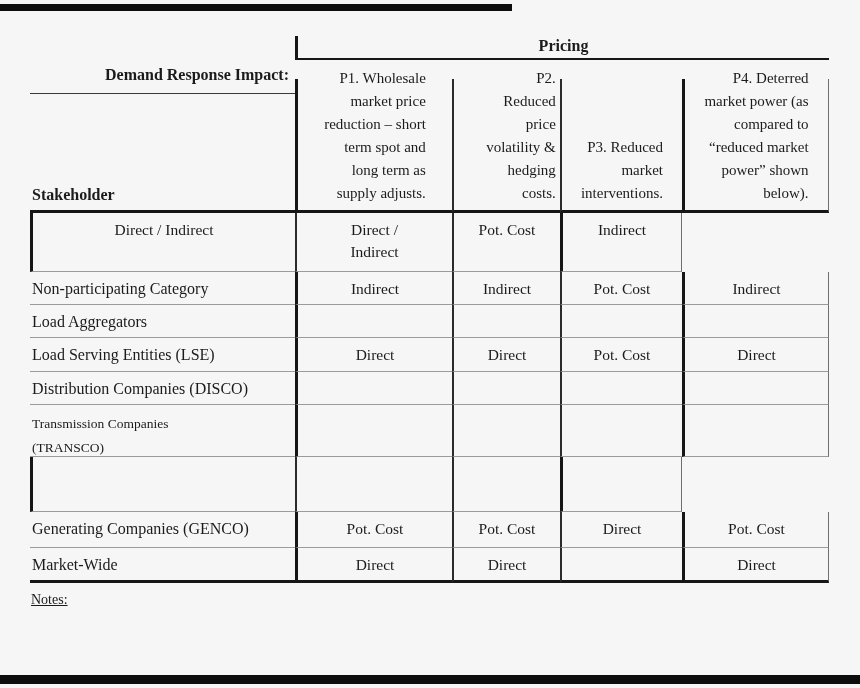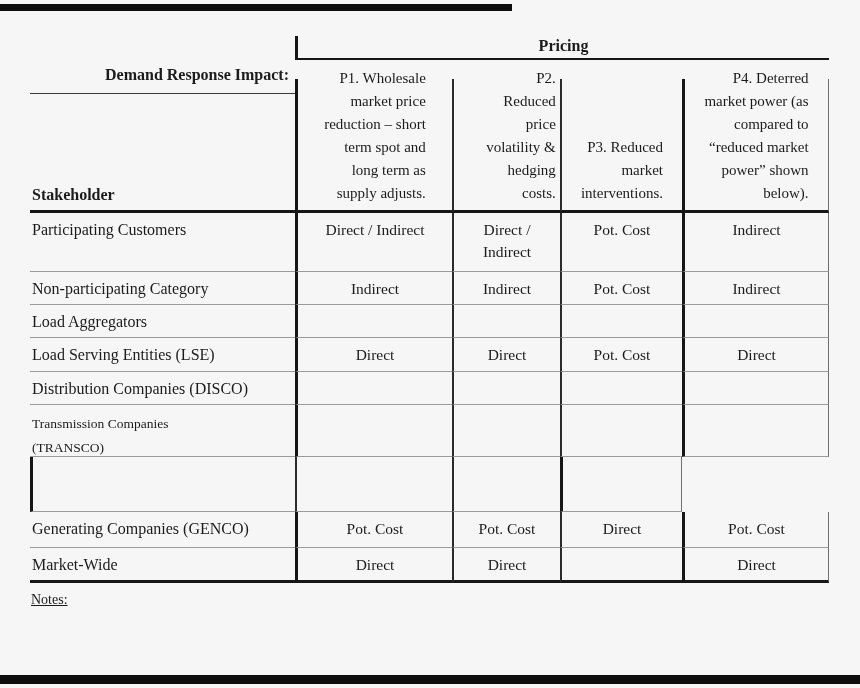--- a/index.html
+++ b/index.html
@@ -87,21 +87,20 @@
     <div class="c colhead ch3 bL2 bB3">P3. Reduced
 market
 interventions.</div>
     <div class="c colhead ch4 bL3 bB3 bR1">P4. Deterred
 market power (as
 compared to
 “reduced market
 power” shown
 below).</div>
 
-    <div class="c rowlab bB1" style="grid-row:3">Participating Customers</div>
     <div class="c val bL3 bB1" style="grid-row:3">Direct / Indirect</div>
     <div class="c val bL2 bB1" style="grid-row:3">Direct /
 Indirect</div>
     <div class="c val bL2 bB1" style="grid-row:3">Pot. Cost</div>
     <div class="c val bL3 bB1 bR1" style="grid-row:3">Indirect</div>
 
     <div class="c rowlab bB1" style="grid-row:4">Non-participating Category</div>
     <div class="c val bL3 bB1" style="grid-row:4">Indirect</div>
     <div class="c val bL2 bB1" style="grid-row:4">Indirect</div>
     <div class="c val bL2 bB1" style="grid-row:4">Pot. Cost</div>

